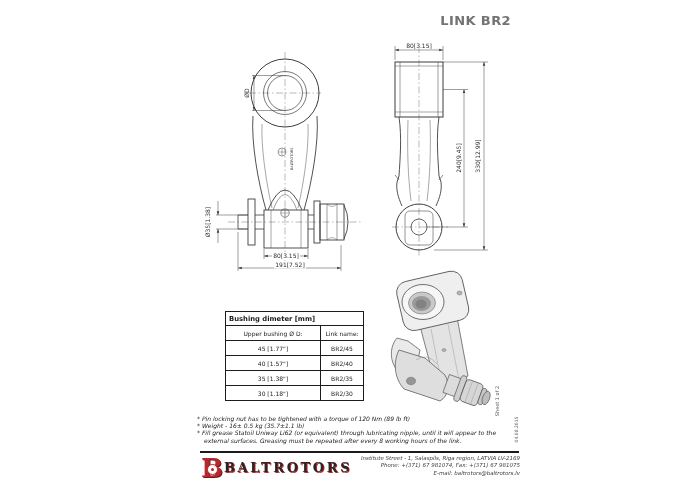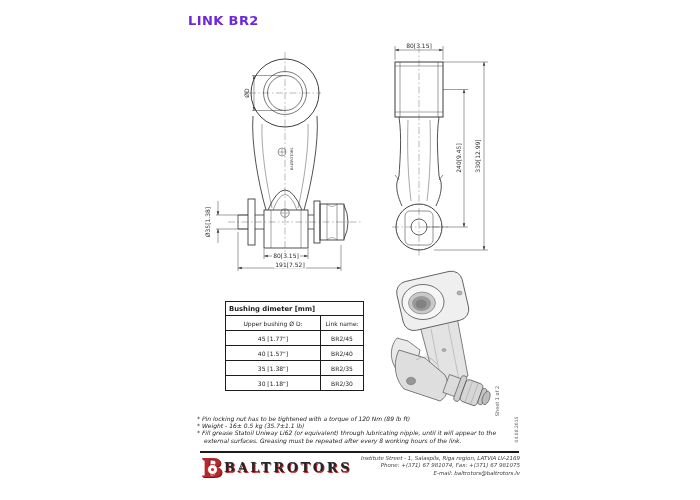--- a/index.html
+++ b/index.html
@@ -1,22 +1,22 @@
 <!DOCTYPE html>
 <html><head>
 <meta charset="utf-8">
 <style>
   html,body{margin:0;padding:0;background:#ffffff;}
   .canvas{position:relative;width:700px;height:500px;background:#ffffff;overflow:hidden;
           font-family:"DejaVu Sans",sans-serif;}
-  .sheet-title{position:absolute;left:188px;top:13px;width:346px;text-align:left;
-               font-size:13px;font-weight:bold;letter-spacing:.4px;color:#6d28d9;}
+  .sheet-title{position:absolute;left:165px;top:13px;width:346px;text-align:right;
+               font-size:13px;font-weight:bold;letter-spacing:.4px;color:#737373;}
   svg{position:absolute;left:0;top:0;}
   
-  .btable{position:absolute;left:225px;top:301px;border-collapse:collapse;
+  .btable{position:absolute;left:225px;top:311px;border-collapse:collapse;
           font-size:6px;color:#1c1c1c;table-layout:fixed;}
   .btable td,.btable th{border:1px solid #1c1c1c;padding:0;text-align:center;
           height:14px;font-weight:normal;}
   .btable .ttl{font-size:6.8px;font-weight:bold;text-align:left;padding-left:3px;height:13px;}
   .btable .c1{width:94px;} .btable .c2{width:42px;}
   .btable{border:1.5px solid #1c1c1c;}
   
   .notes{position:absolute;left:197px;top:415px;width:324px;font-size:6px;
          font-style:italic;color:#222;line-height:7.2px;}
   .notes p{margin:0;padding-left:7px;text-indent:-7px;}

